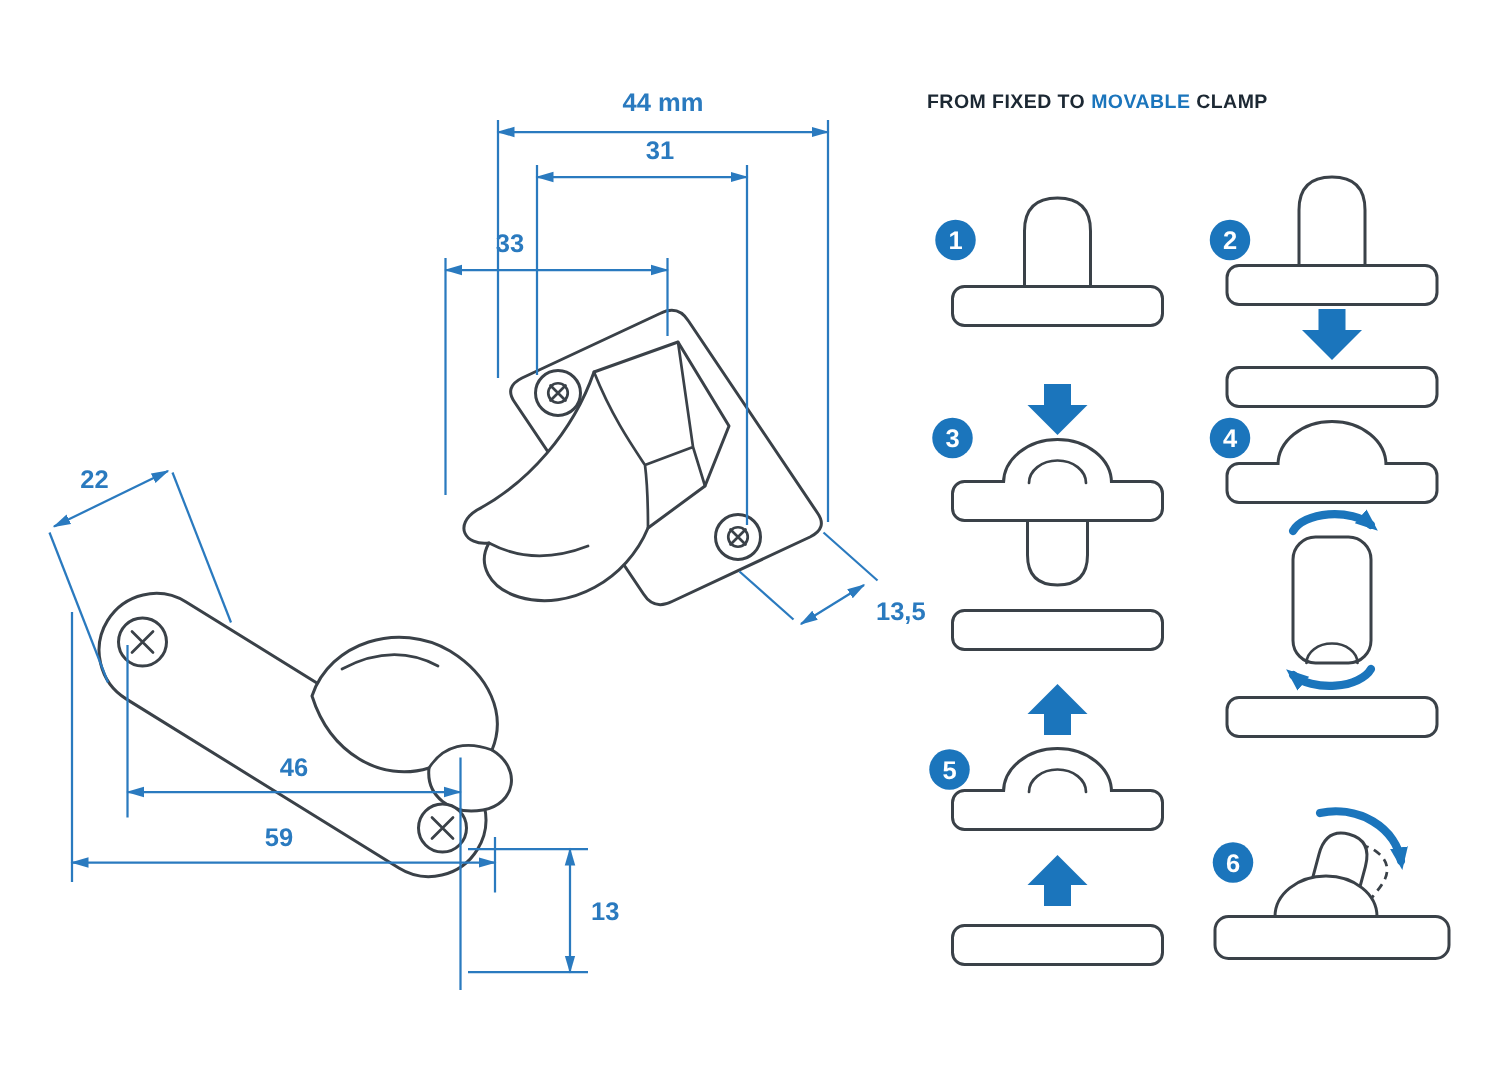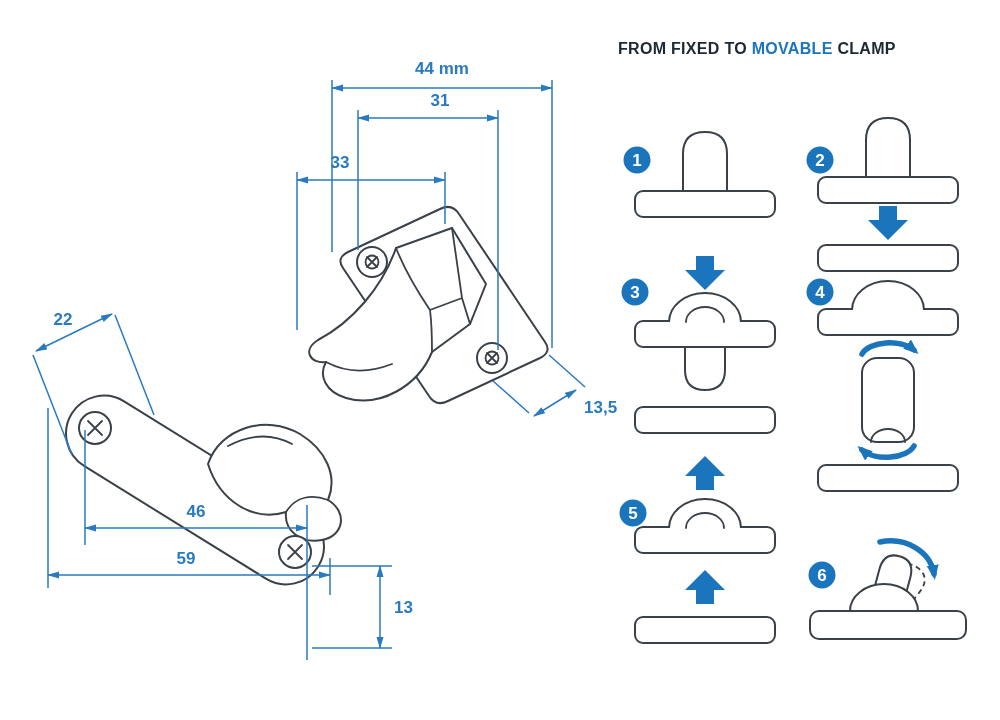--- a/index.html
+++ b/index.html
@@ -1,20 +1,20 @@
 <!DOCTYPE html>
 <html style="--accent: #1b75bc; --dim: #2a7abf; --line: #3a4148; --title_dark: #1c2833; --background: #ffffff;"><head>
 <meta charset="utf-8">
 <style>
   * { margin:0; padding:0; box-sizing:border-box; }
   html,body { width:1000px; height:720px; }
   body { background:var(--background,#ffffff); font-family:"Liberation Sans",sans-serif; overflow:hidden; }
   .canvas { position:relative; width:798px; height:720px; background:var(--background,#ffffff); }
   svg.scene { position:absolute; left:0; top:0; }
-  .title { position:absolute; left:618px; top:40px; font-size:16px; font-weight:bold;
+  .title { position:absolute; left:618px; top:60px; font-size:13px; font-weight:bold;
            color:var(--title_dark,#1c2833); letter-spacing:.3px; white-space:nowrap; }
   .title .hl { color:var(--accent,#1b75bc); }
 
   .part { fill:#ffffff; stroke:var(--line,#3a4148); stroke-width:2; stroke-linejoin:round; }
   .pline { fill:none; stroke:var(--line,#3a4148); stroke-width:1.8; stroke-linecap:round; }
   .dashedpart { fill:none; stroke:var(--line,#3a4148); stroke-width:1.8; stroke-dasharray:5 4; stroke-linejoin:round; }
   .dim { fill:none; stroke:var(--dim,#2a7abf); stroke-width:1.5; }
   .dim-fill { fill:var(--dim,#2a7abf); }
   .dimtext { fill:var(--dim,#2a7abf); font-family:"Liberation Sans",sans-serif; font-size:17px; font-weight:bold; }
   .accent-fill { fill:var(--accent,#1b75bc); }

